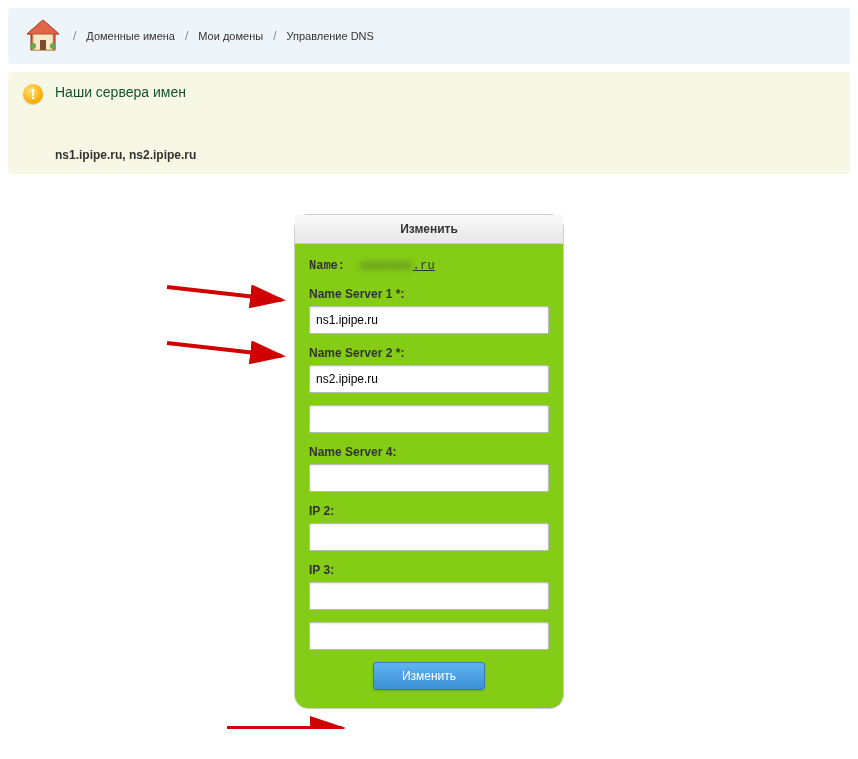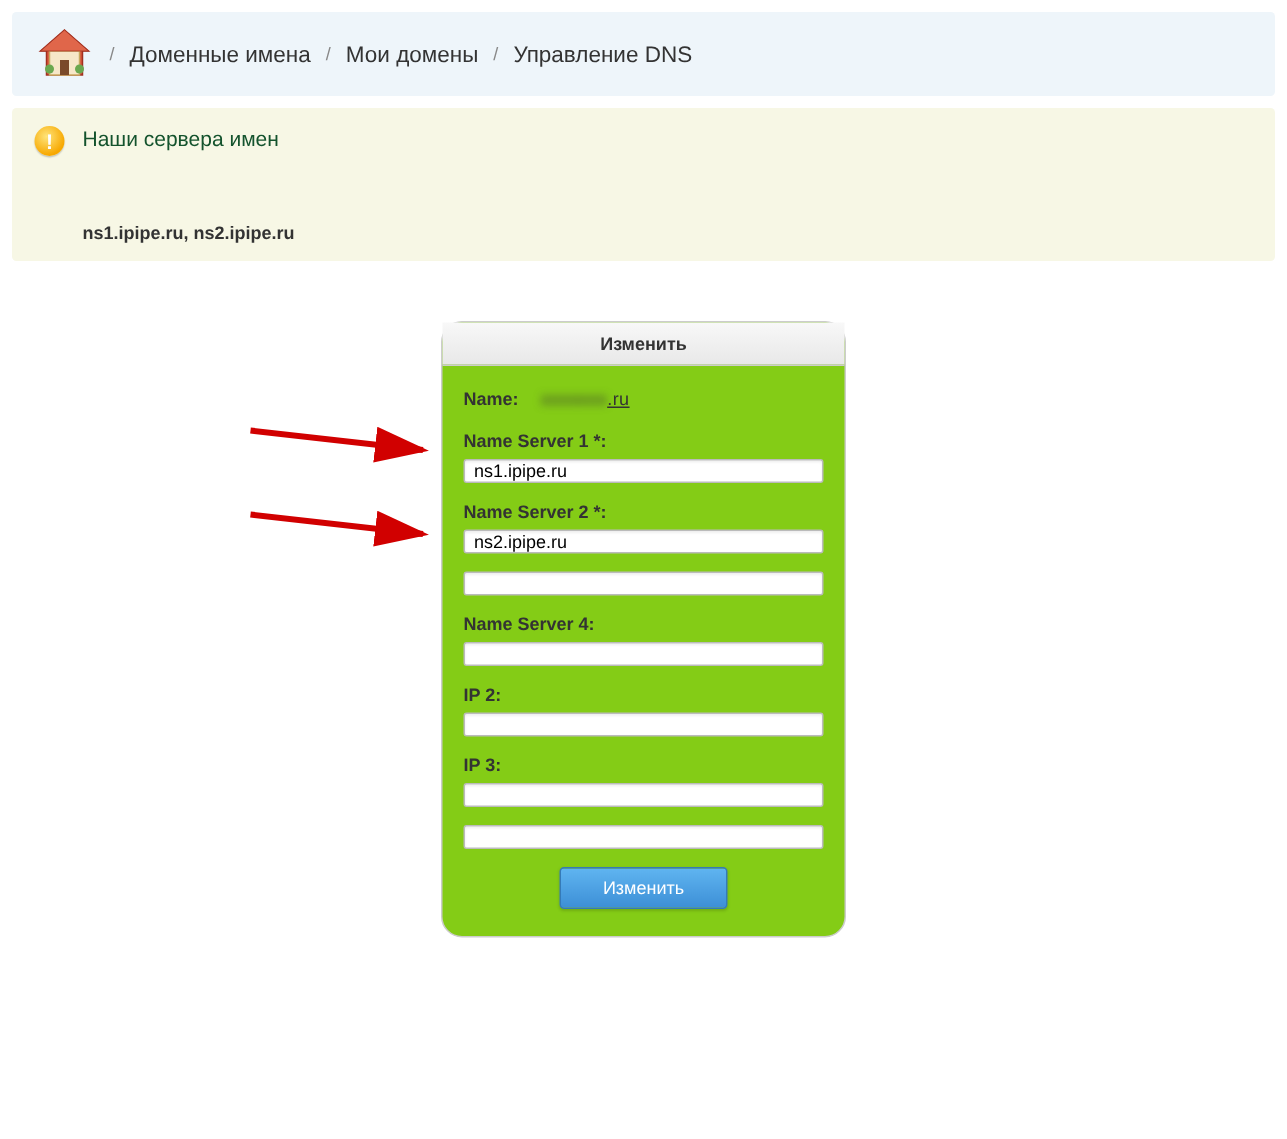--- a/index.html
+++ b/index.html
@@ -12,21 +12,21 @@
       align-items: center;
       gap: 10px;
       border-radius: 3px;
       margin: 8px;
     }
     .home-icon {
       width: 40px; height: 40px;
       display: inline-flex; align-items: center; justify-content: center;
     }
     .breadcrumb-bar .sep { color: #888; }
-    .breadcrumb-bar .crumb { color: #333; font-size: 15px; }
+    .breadcrumb-bar .crumb { color: #333; font-size: 11px; }
     
     .info-box {
       background: #f7f7e5;
       border-radius: 3px;
       margin: 8px;
       padding: 12px 15px;
       display: flex;
       align-items: flex-start;
       gap: 12px;
     }
@@ -52,29 +52,29 @@
     .form-header {
       background: linear-gradient(#f8f8f8, #e8e8e8);
       text-align: center;
       font-weight: bold;
       padding: 7px;
       border-bottom: 1px solid #ccc;
       font-size: 12px;
       color:#333;
     }
     .form-body { padding: 15px 14px 18px; }
-    .name-row { display:flex; gap:15px; margin-bottom:14px; font-size:12px;}
+    .name-row { display:flex; gap:15px; margin-bottom:14px; font-size:12px;font-family:Liberation Mono, monospace;}
     .name-row .lbl { font-weight:bold; color:#333;}
     .name-row .val { text-decoration:underline; color:#333; letter-spacing:0.3px;}
     .blur { filter: blur(3px); display:inline-block;}
     
     .field-group { margin-bottom: 12px; }
     .field-label { font-weight:bold; font-size:12px; color:#333; margin-bottom:5px; display:block;}
     .field-input {
-      width:100%; height:16px; border:1px solid #bbb;
+      width:100%; height:28px; border:1px solid #bbb;
       border-radius:2px; padding:2px 6px; font-size:12px;
       box-shadow: inset 0 1px 2px rgba(0,0,0,0.08);
     }
     
     .btn-row { text-align:center; margin-top: 10px; position:relative;}
     .btn-submit {
       display:inline-block;
       background: linear-gradient(#5fb4f0, #3d8fd6);
       color:#fff; border:1px solid #357ab8;
       border-radius:3px; padding:6px 28px;

